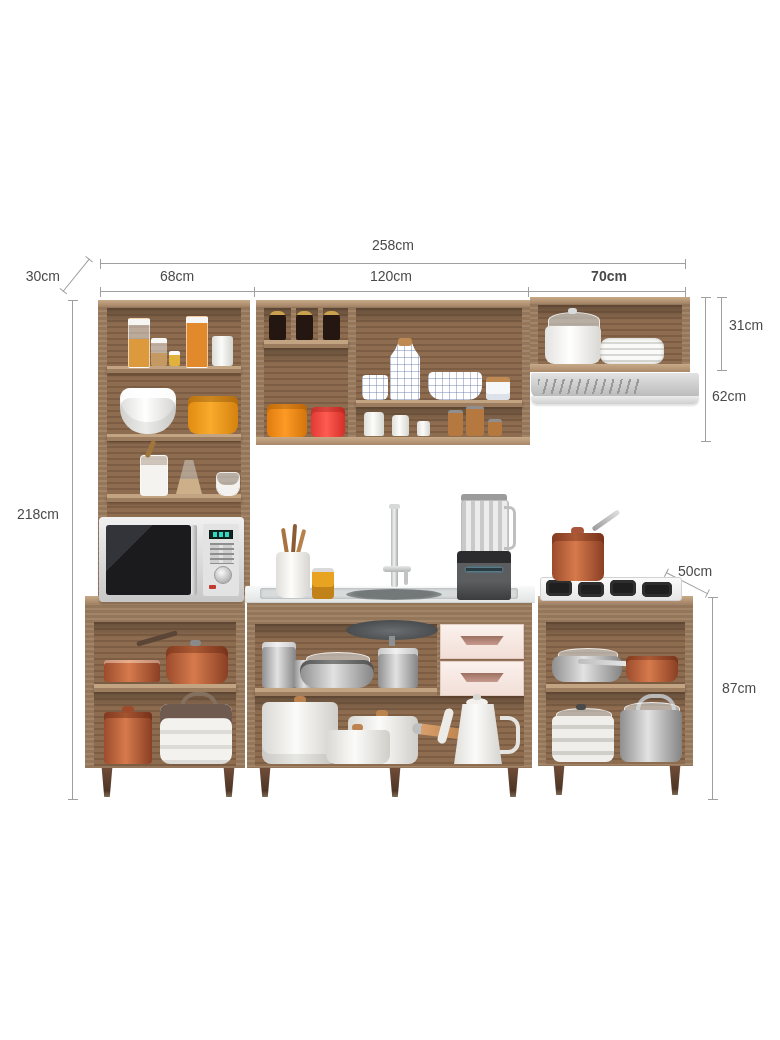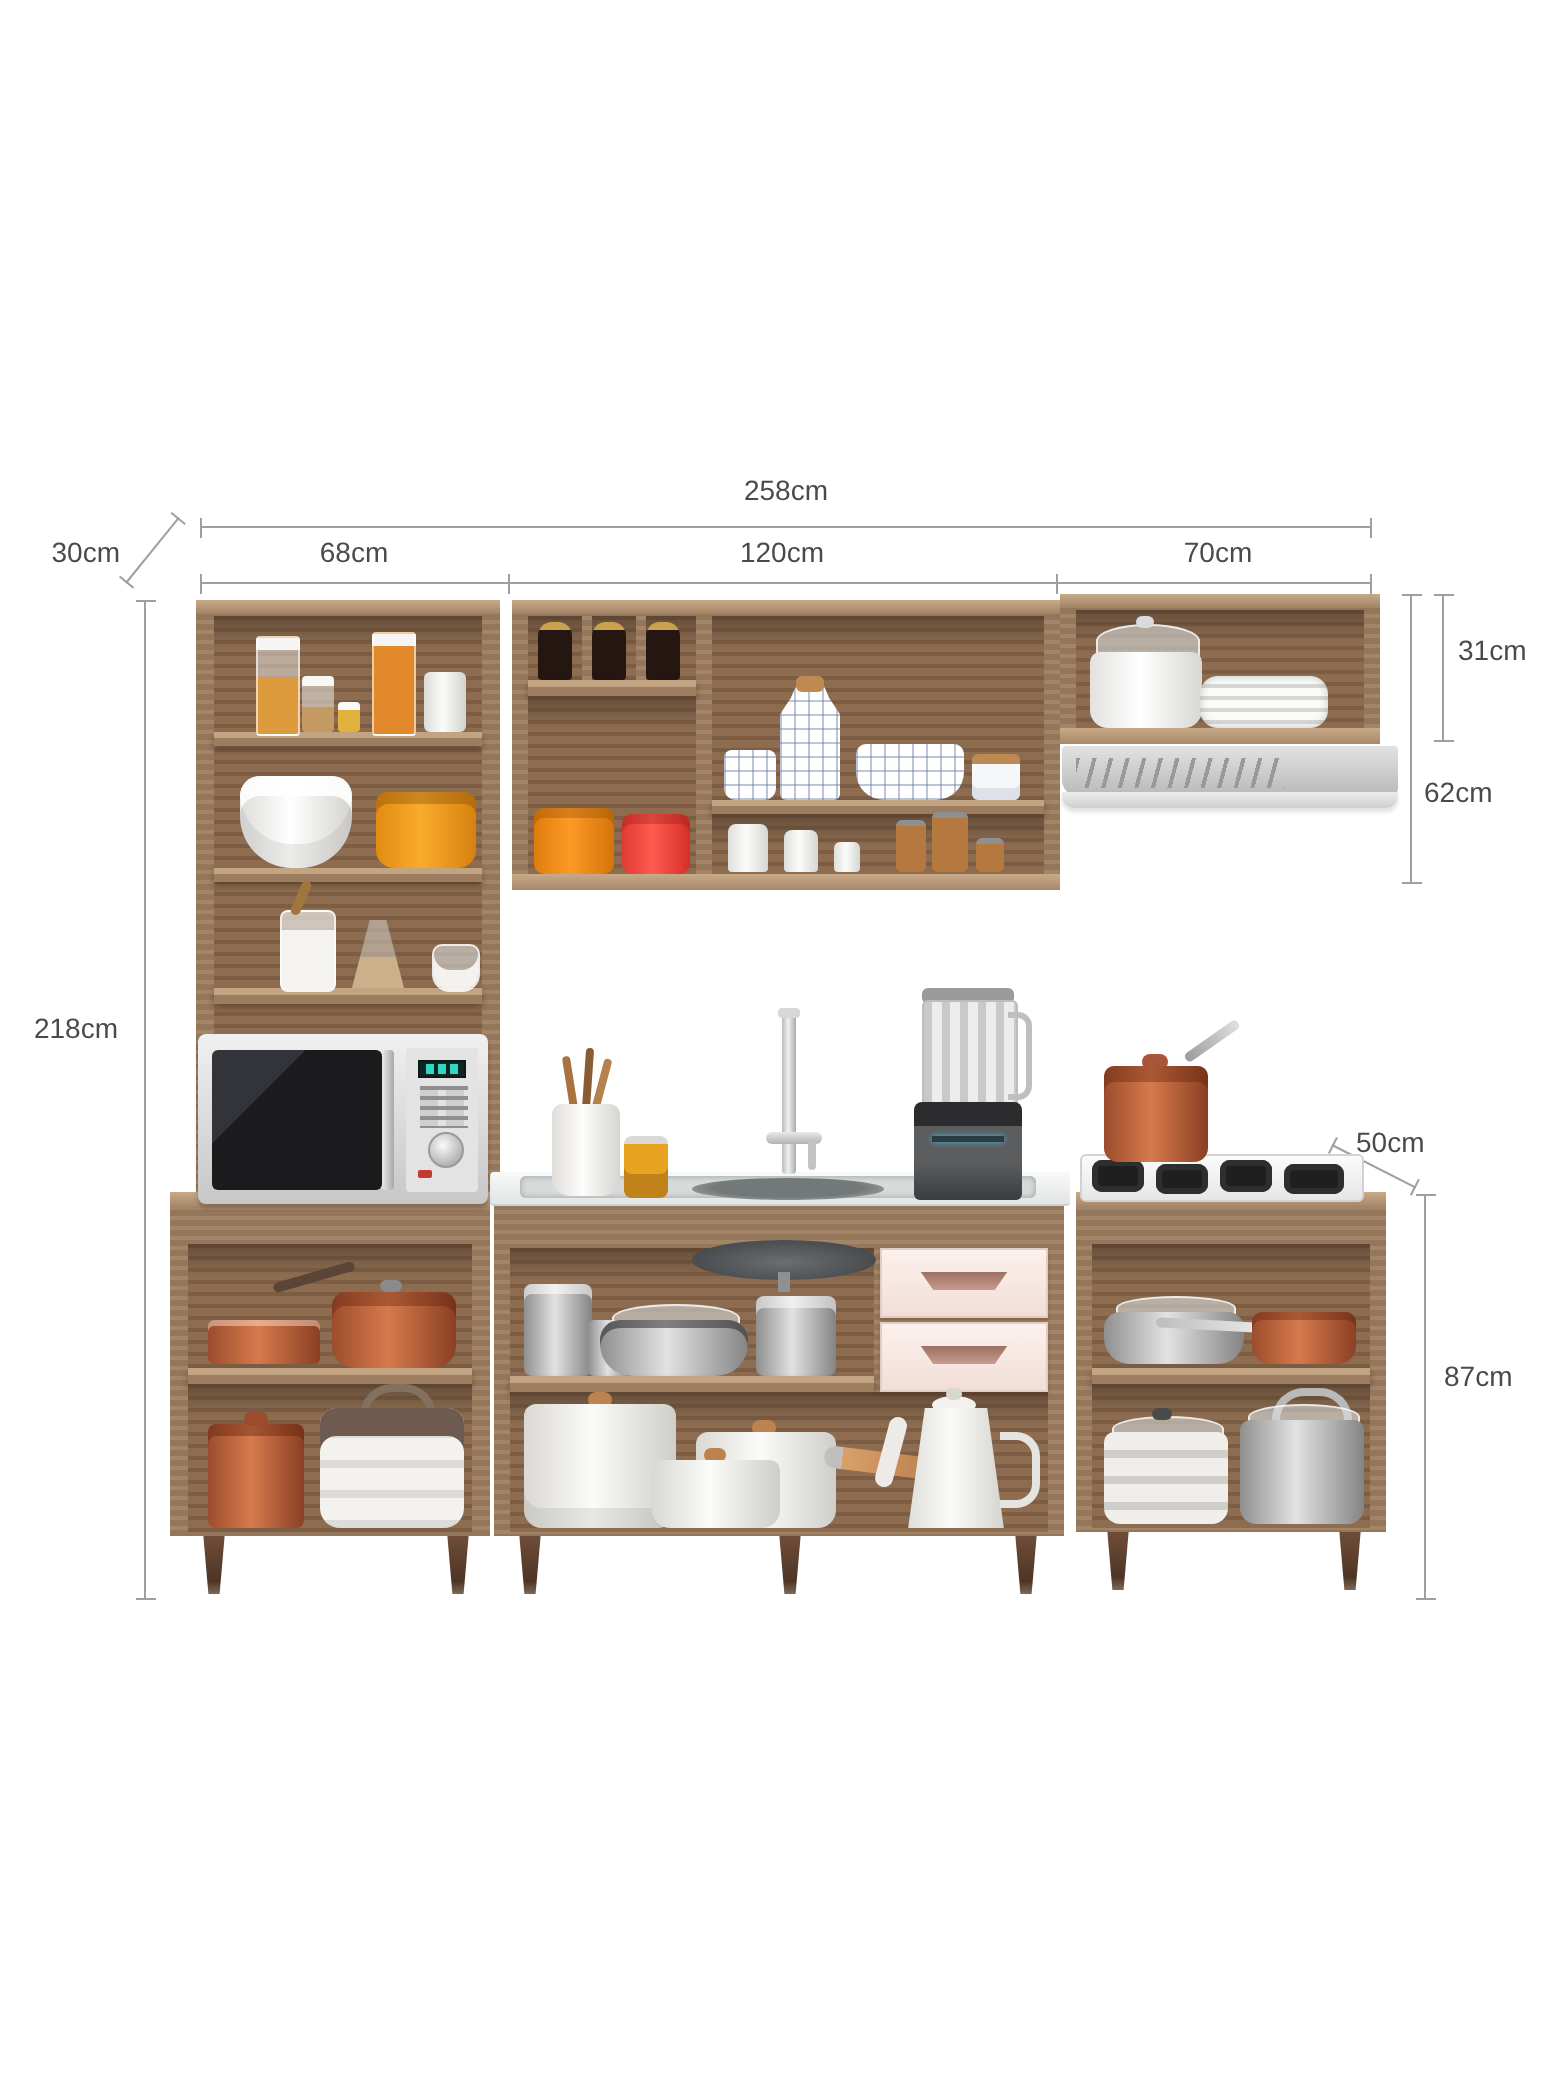--- a/index.html
+++ b/index.html
@@ -45,21 +45,21 @@
 </head>
 <body>
 
 <div class="stage">
 
   <div class="dimlab" style="left:363px;top:237px;width:60px;text-align:center;">258cm</div>
   <div class="hline" style="left:100px;top:263px;width:586px;"></div>
 
   <div class="dimlab" style="left:137px;top:268px;width:80px;text-align:center;">68cm</div>
   <div class="dimlab" style="left:351px;top:268px;width:80px;text-align:center;">120cm</div>
-  <div class="dimlab" style="left:569px;top:268px;width:80px;text-align:center;">70cm</div>
+  <div class="dimlab" style="left:569px;top:268px;width:80px;text-align:center;font-weight:bold;">70cm</div>
   <div class="hline" style="left:100px;top:291px;width:586px;">
     <div class="mtick" style="left:154px;"></div>
     <div class="mtick" style="left:428px;"></div>
   </div>
 
   <div class="dimlab" style="left:8px;top:268px;width:52px;text-align:right;">30cm</div>
   <div class="diag" style="left:63px;top:291px;width:42px;transform:rotate(-51deg);"></div>
 
   <div class="vline" style="left:72px;top:300px;height:500px;"></div>
   <div class="dimlab" style="left:10px;top:506px;width:56px;text-align:center;">218cm</div>

